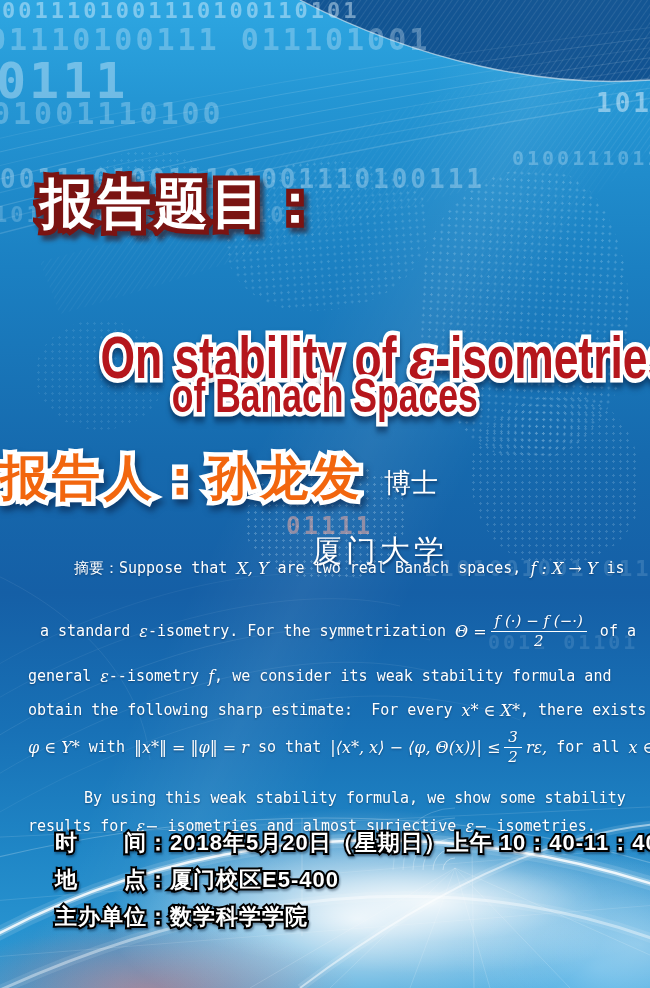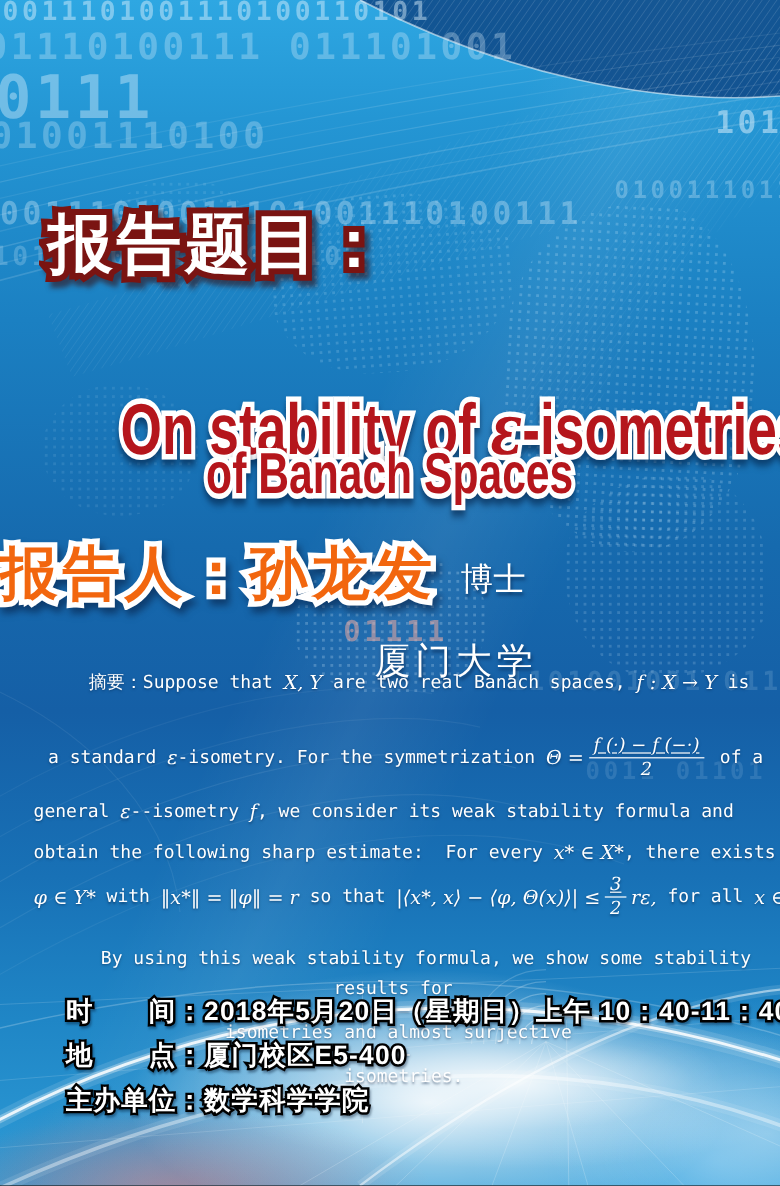--- a/index.html
+++ b/index.html
@@ -60,29 +60,29 @@
   .affiliation { position:absolute; top:531px; left:55px; width:100%; text-align:center;
     font-size:30px; color:#fff; letter-spacing:4px; text-shadow:1px 2px 3px rgba(0,25,60,.6); }
 
   .abstract { position:absolute; left:28px; top:556px; width:608px; color:#fff;
     font-family:"DejaVu Sans Mono", monospace; font-size:15px;
     text-shadow:0 1px 2px rgba(0,30,65,.5); }
   .aline { display:flex; align-items:center; white-space:pre; }
   .m { font-family:"DejaVu Serif", serif; font-style:italic; font-size:16px; }
   .frac { display:inline-flex; flex-direction:column; align-items:center;
     font-family:"DejaVu Serif", serif; font-style:italic; font-size:15px; line-height:1.1; margin:0 4px; }
-  .frac .num { border-bottom:1.2px solid #fff; padding:0 4px 1px;text-decoration:underline; }
+  .frac .num { border-bottom:1.2px solid #fff; padding:0 4px 1px; }
   .frac .den { padding-top:1px; }
   .al1 { margin-left:46px; height:24px; }
   .al2 { margin-top:28px; height:46px;justify-content:flex-end; }
   .al3 { margin-top:10px; height:24px; }
   .al4 { margin-top:10px; height:24px; }
   .al5 { margin-top:4px;  height:42px; }
   .al6 { margin-top:18px;  height:24px; margin-left:56px; }
-  .al7 { margin-top:4px;  height:24px;flex-direction:column; }
+  .al7 { margin-top:4px;  height:24px; }
 
   .footer { position:absolute; left:55px; top:828px; }
   .fline { font-size:22px; font-weight:700; letter-spacing:1px; margin-bottom:12px; height:25px; }
   .fline .stack { filter:drop-shadow(1px 2px 1px rgba(0,20,45,.4)); }
   .fline .under { -webkit-text-stroke:4px #000000; color:#000; }
   .fline .over  { color:#ffffff; }
 </style>
 </head>
 <body>
 

